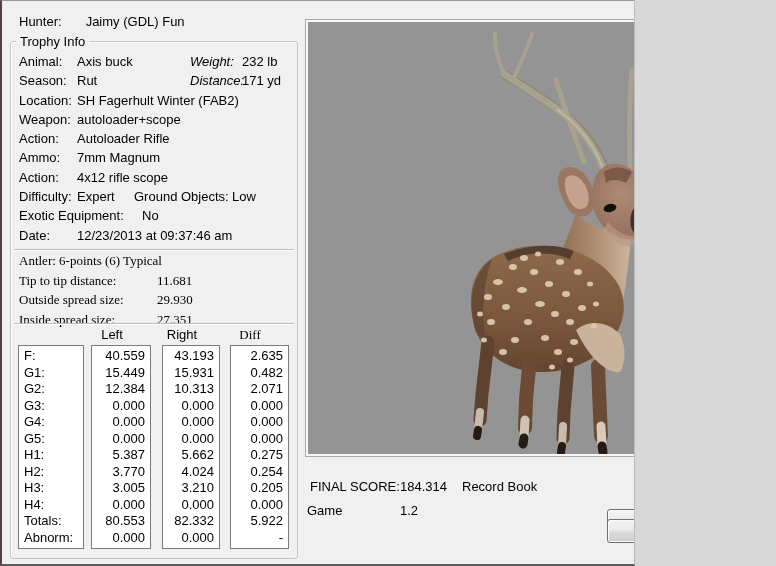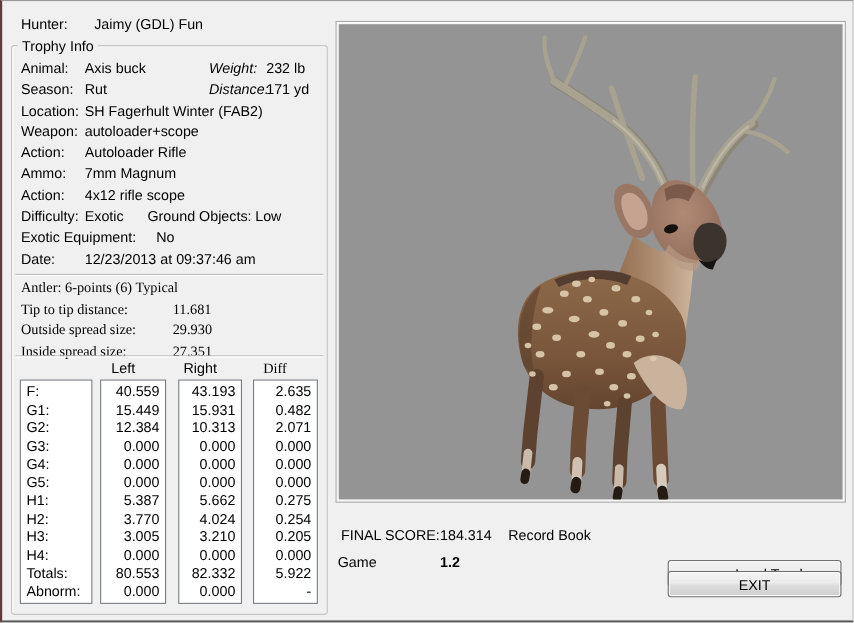--- a/index.html
+++ b/index.html
@@ -1,18 +1,18 @@
 <!DOCTYPE html>
 <html><head>
 <meta charset="utf-8">
 <style>
   * { margin:0; padding:0; box-sizing:border-box; }
   html,body { background:#d8d8d8; }
   .window {
-    position:relative; width:776px; height:566px; background:#f0f0f0;
+    position:relative; width:635px; height:566px; background:#f0f0f0;
     font-family:"Liberation Sans", sans-serif; font-size:13px; color:#000;
     border-top:1px solid #989898; border-left:2px solid #5e3c3c;
     border-right:1px solid #bdbdbd; border-bottom:2px solid #5a5a5a;
     overflow:hidden;
   }
   .hunter-line { position:absolute; left:17px; top:13px; }
   .hunter-line .val { margin-left:24px; }
 
   .groupbox {
     position:absolute; left:8px; top:40px; width:288px; height:518px;
@@ -52,21 +52,21 @@
   .viewport { position:absolute; left:303px; top:18px; width:464px; height:438px;
               background:#f7f7f7; border:1px solid #a9a9a9; padding:2px; }
   .vp-canvas { width:458px; height:432px; background:#949494; }
   .vp-canvas svg { display:block; width:458px; height:432px; }
 
   .score-text { position:absolute; white-space:nowrap; }
   .final-label { left:308px; top:478px; }
   .final-value { left:398px; top:478px; }
   .rank        { left:460px; top:478px; }
   .game-label  { left:305px; top:502px; }
-  .game-value  { left:398px; top:502px;font-weight:bold; }
+  .game-value  { left:398px; top:502px; }
 
   .btn { position:absolute; left:605px; width:158px; height:24px;
          border:1px solid #707070; border-radius:3px;
          background:linear-gradient(#f3f3f3,#ebebeb 45%,#dcdcdc 55%,#cfcfcf);
          box-shadow:inset 0 0 0 1px #fbfbfb;
          font-family:"Liberation Sans", sans-serif; font-size:13px; color:#000;
          text-align:center; line-height:21px; cursor:pointer; }
   .btn-load { top:508px;padding-left:37px; } .btn-exit { top:518px; }
 </style>
 </head>
@@ -109,21 +109,21 @@
     <div class="irow">
       <span class="l1">Ammo:</span>
       <span class="v1">7mm Magnum</span>
     </div>
     <div class="irow">
       <span class="l1">Action:</span>
       <span class="v1">4x12 rifle scope</span>
     </div>
     <div class="irow">
       <span class="l1">Difficulty:</span>
-      <span class="v1">Exotic</span>
+      <span class="v1">Expert</span>
       <span class="l2d">Ground Objects:</span>
       <span class="v2d">Low</span>
     </div>
     <div class="irow">
       <span class="l1">Exotic Equipment:</span>
       <span class="v1x">No</span>
     </div>
     <div class="irow">
       <span class="l1">Date:</span>
       <span class="v1">12/23/2013 at 09:37:46 am</span>

